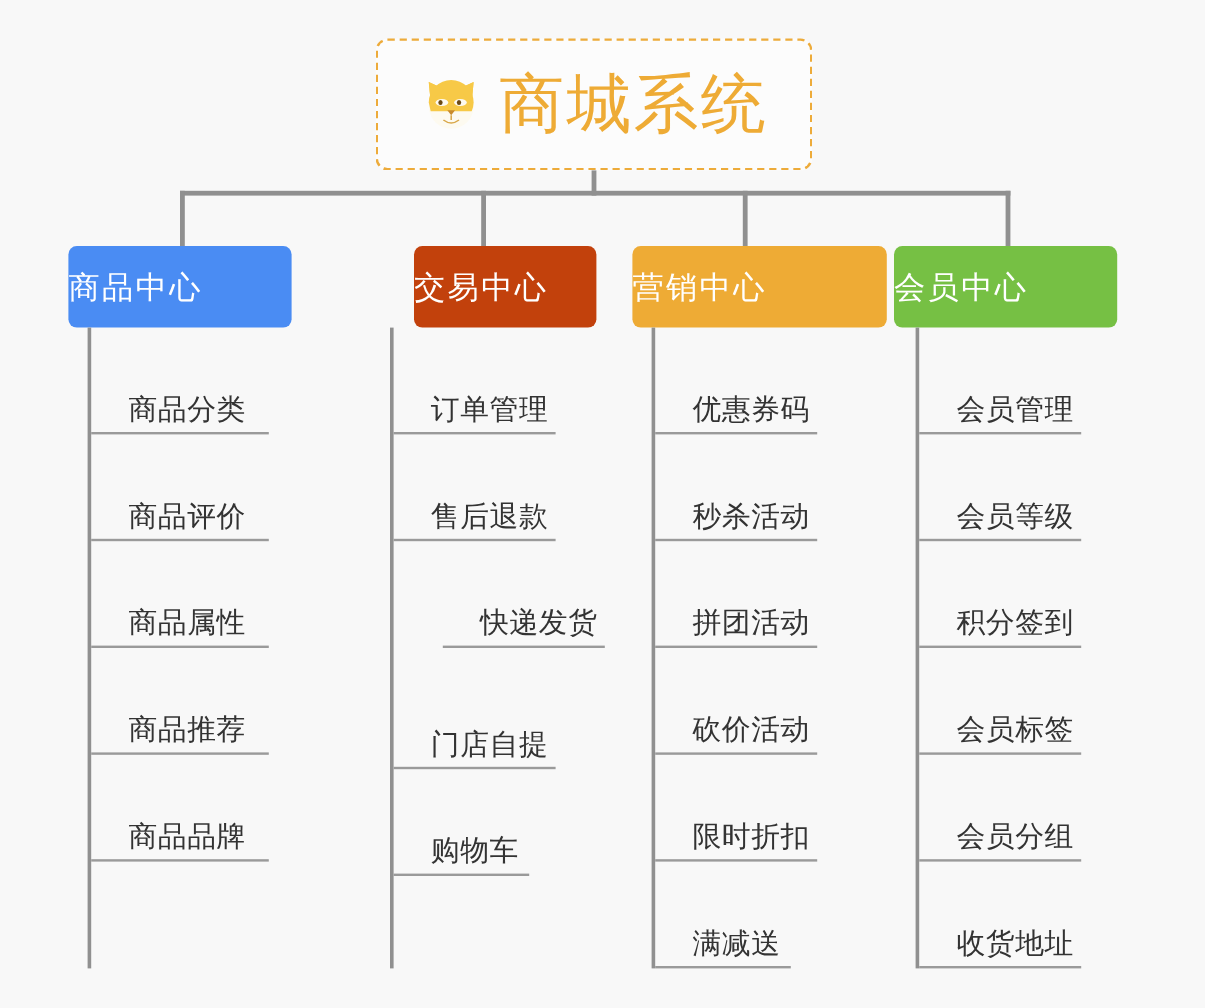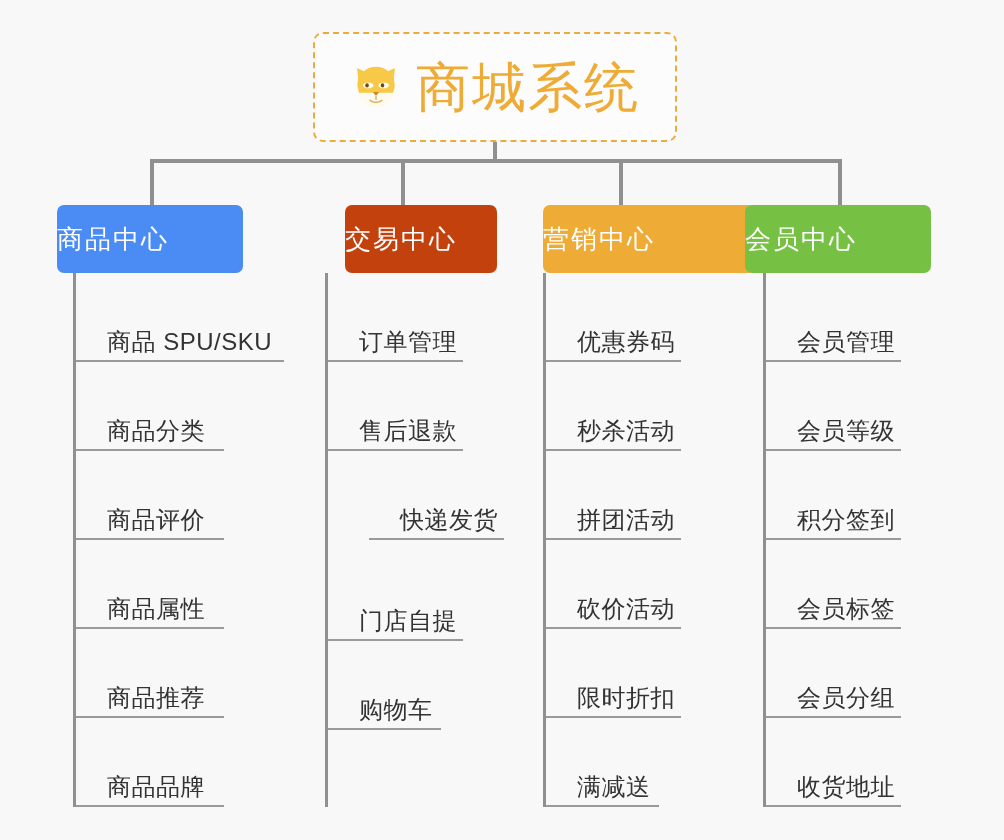--- a/index.html
+++ b/index.html
@@ -158,33 +158,30 @@
   <div class="conn conn-drop" style="left:619px"></div>
   <div class="conn conn-drop" style="left:838px"></div>
 
   <div id="cats">
       <div class="cat-box" style="left: 57px; width: 186px; background: rgb(74, 140, 243);">
         <span>商品中心</span>
       </div>
       <div class="cat-box" style="left: 309px; width: 152px; background: #c2410c; margin-left: 36px;">
         <span>交易中心</span>
       </div>
-      <div class="cat-box" style="left: 527px; width: 212px; background: rgb(238, 171, 53); margin-left: 16px;">
+      <div class="cat-box" style="left: 527px; width: 212px; background: rgb(238, 171, 53);">
         <span>营销中心</span>
       </div>
       <div class="cat-box" style="left: 745px; width: 186px; background: rgb(118, 192, 68);">
         <span>会员中心</span>
       </div>
     </div>
   <div id="cols">
       <div class="column" style="left: 73px;">
         <div class="col-spine" style="height: 534px;"></div>
-        <div class="leaf" style="width: 208px;">
-          <span class="leaf-label">商品 SPU/SKU</span>
-        </div>
         <div class="leaf" style="width: 148px;">
           <span class="leaf-label">商品分类</span>
         </div>
         <div class="leaf" style="width: 148px;">
           <span class="leaf-label">商品评价</span>
         </div>
         <div class="leaf" style="width: 148px;">
           <span class="leaf-label">商品属性</span>
         </div>
         <div class="leaf" style="width: 148px;">

